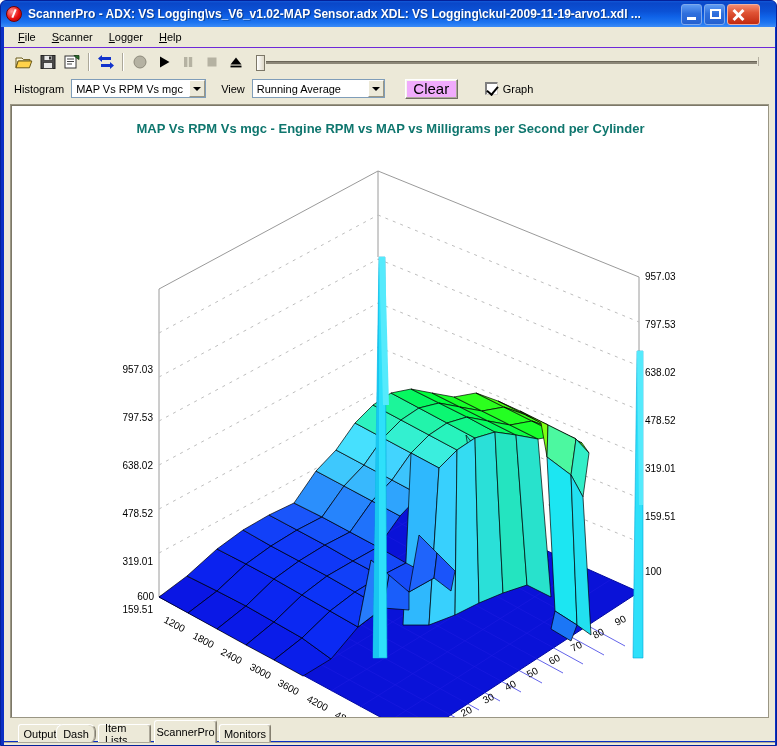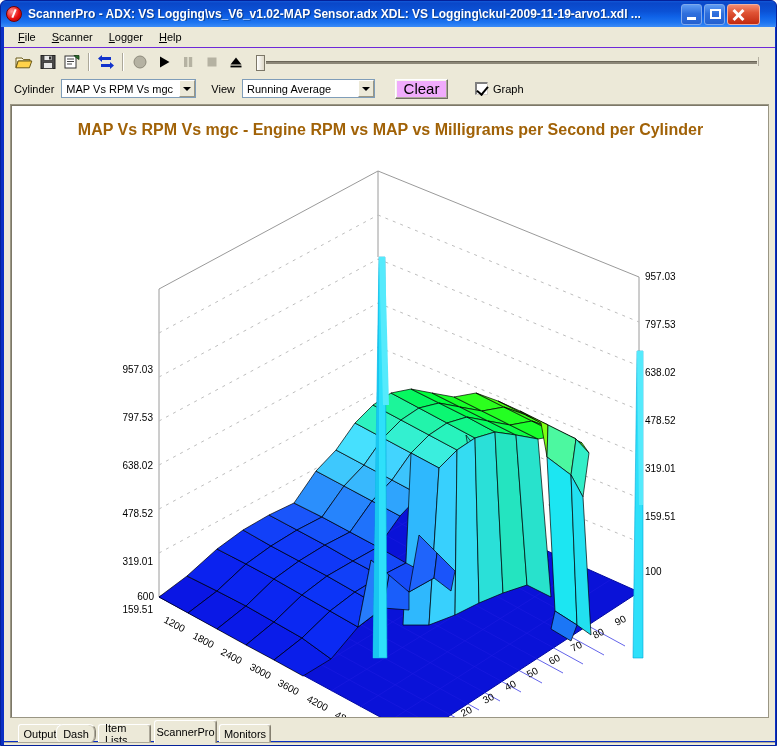--- a/index.html
+++ b/index.html
@@ -275,23 +275,23 @@
     border: 1px solid #9a9684;
     box-shadow: inset 1px 1px 0 #7c7868;
     box-sizing: border-box;
     overflow: hidden;
   }
   #chart-title {
     position: absolute;
     left: 0; top: 16px;
     width: 759px;
     text-align: center;
-    font-size: 16px;
+    font-size: 13px;
     font-weight: bold;
-    color: #a16207;
+    color: #0f766e;
   }
   #plot-svg {
     position: absolute;
     left: 0; top: 0;
   }
   .axlabel {
     font-family: "Liberation Sans", sans-serif;
     font-size: 10px;
     fill: #000;
   }
@@ -465,21 +465,21 @@
       </div>
 
       <div class="tb-slider">
         <div class="track"></div>
         <div class="thumb"></div>
         <div class="endtick"></div>
       </div>
     </div>
 
     <div id="options-bar">
-      <span class="opt-label">Cylinder</span>
+      <span class="opt-label">Histogram</span>
       <div class="combo" id="combo-histogram">
         <span class="cval">MAP Vs RPM Vs mgc</span>
         <span class="carrow">
             <span class="tri-down"></span>
           </span>
       </div>
 
       <span class="opt-label" style="margin-left:8px">View</span>
       <div class="combo" id="combo-view">
         <span class="cval">Running Average</span>

